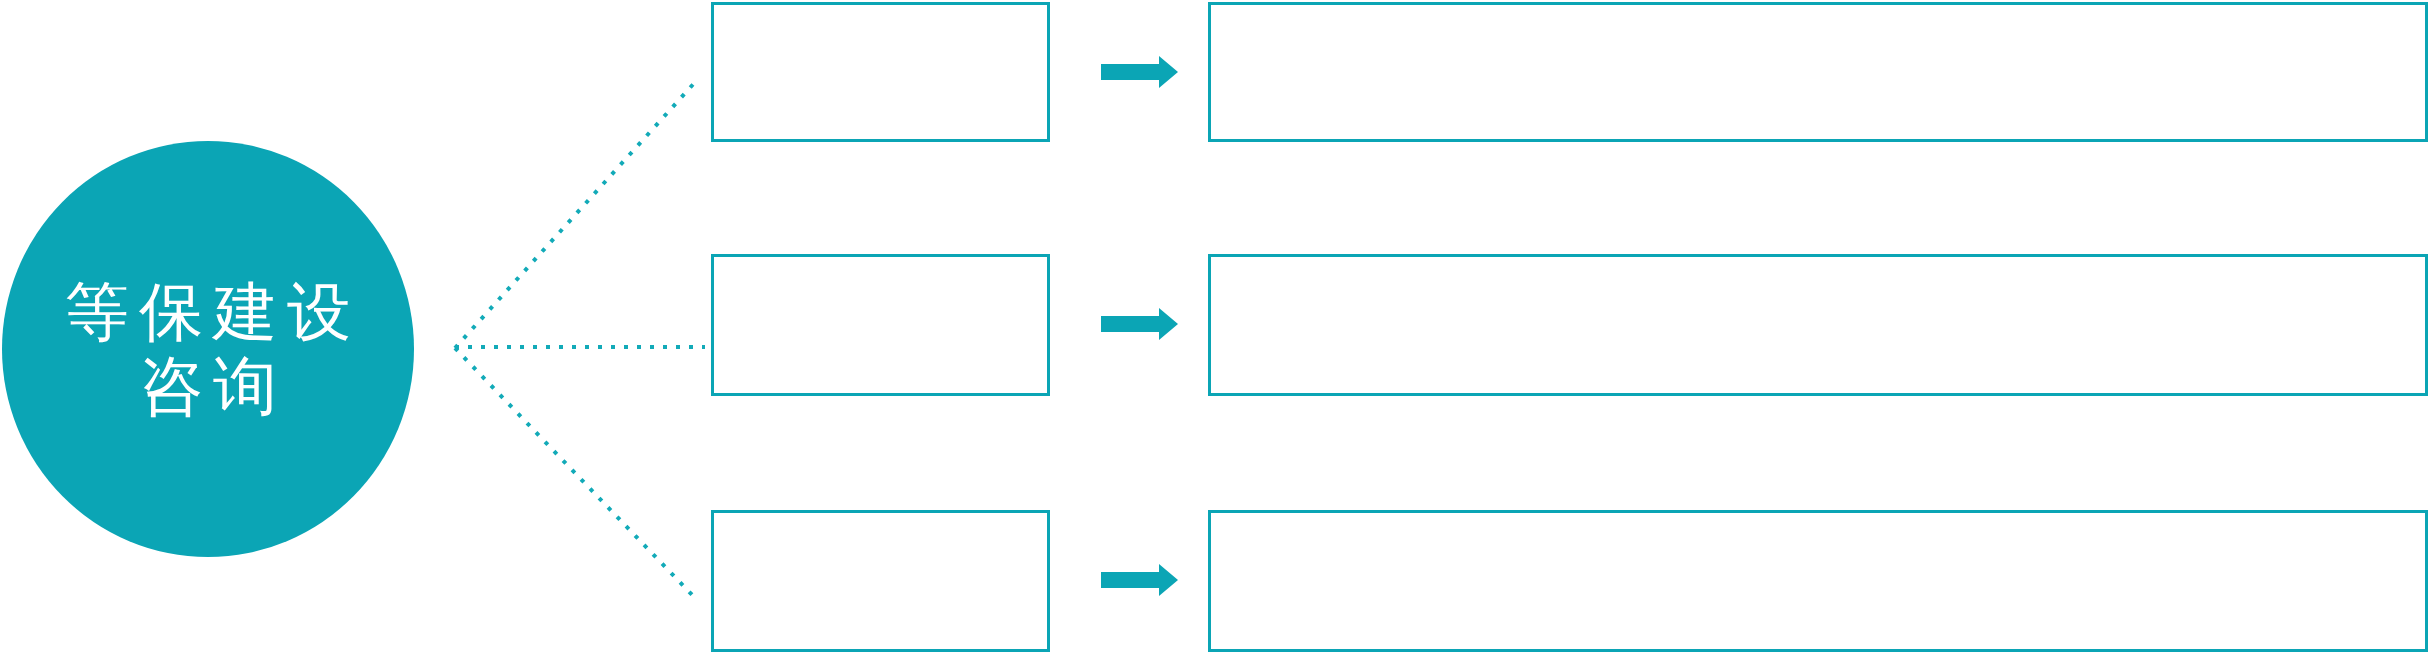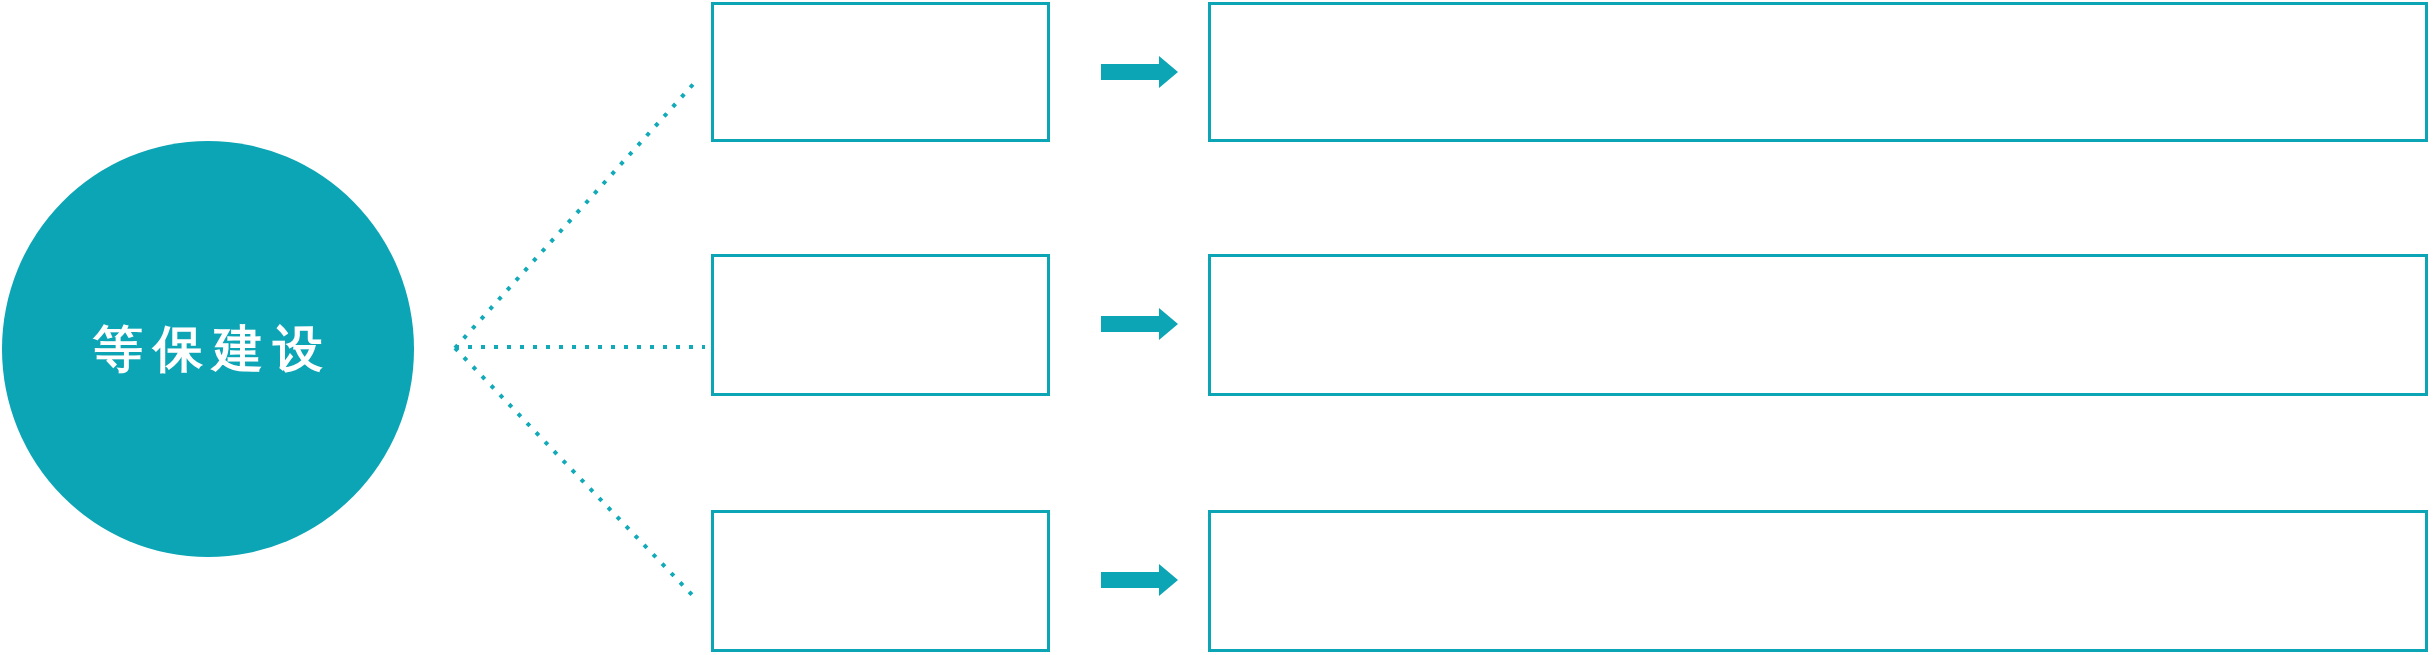--- a/index.html
+++ b/index.html
@@ -28,23 +28,23 @@
     border-radius: 50%;
     background: var(--accent);
     display: flex;
     flex-direction: column;
     align-items: center;
     justify-content: center;
     text-align: center;
   }
   .root-circle .label-line {
     color: var(--text-on-accent);
-    font-size: 50px;
+    font-size: 64px;
     line-height: 74px;
-    font-weight: 700;
+    font-weight: 400;
     letter-spacing: 10px;
     text-indent: 10px;
     white-space: nowrap;
   }
   
   svg.connectors {
     position: absolute;
     left: 0;
     top: 0;
     width: 2434px;
@@ -86,20 +86,21 @@
 <div class="canvas">
 
   <svg class="connectors" viewBox="0 0 2434 655" xmlns="http://www.w3.org/2000/svg">
     <line x1="455" y1="348" x2="697" y2="80"></line>
     <line x1="455" y1="347" x2="705" y2="347"></line>
     <line x1="455" y1="348" x2="697" y2="600"></line>
   </svg>
 
   <div class="root-circle">
     <div class="label-line">等保建设</div>
+    <div class="label-line">咨询</div>
   </div>
 
   <div class="row row1">
     <div class="step-box"></div>
     <svg class="arrow-icon" viewBox="0 0 77 32" xmlns="http://www.w3.org/2000/svg">
       <polygon points="0,8 58,8 58,0 77,16 58,32 58,24 0,24"></polygon>
     </svg>
     <div class="detail-box"></div>
   </div>
 

